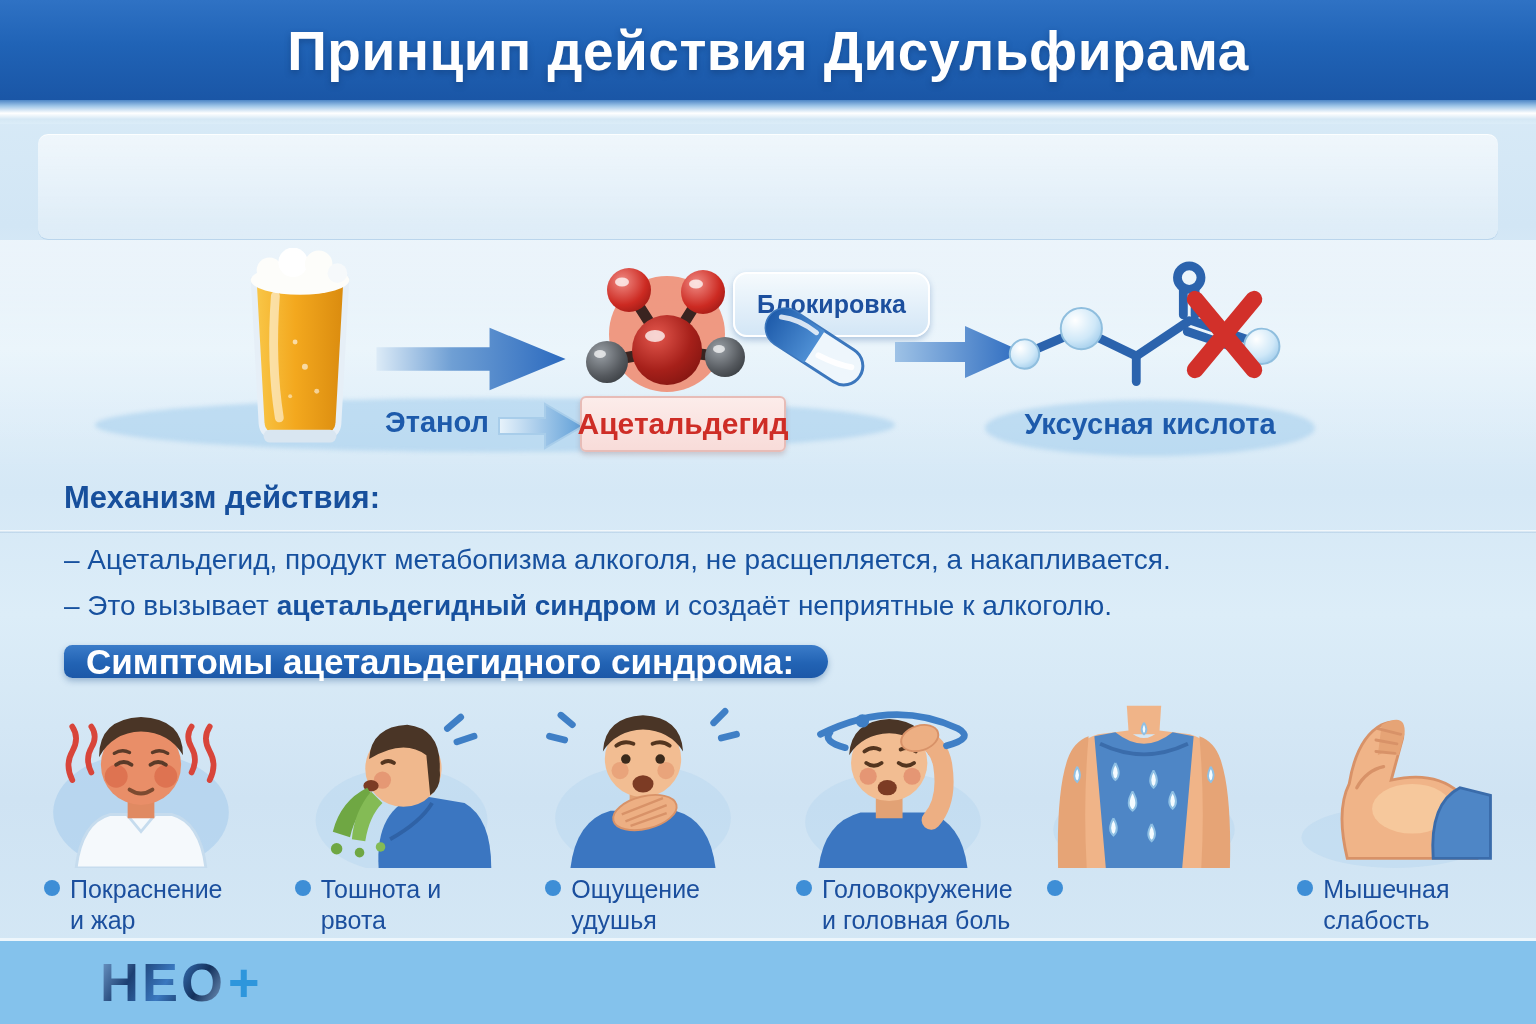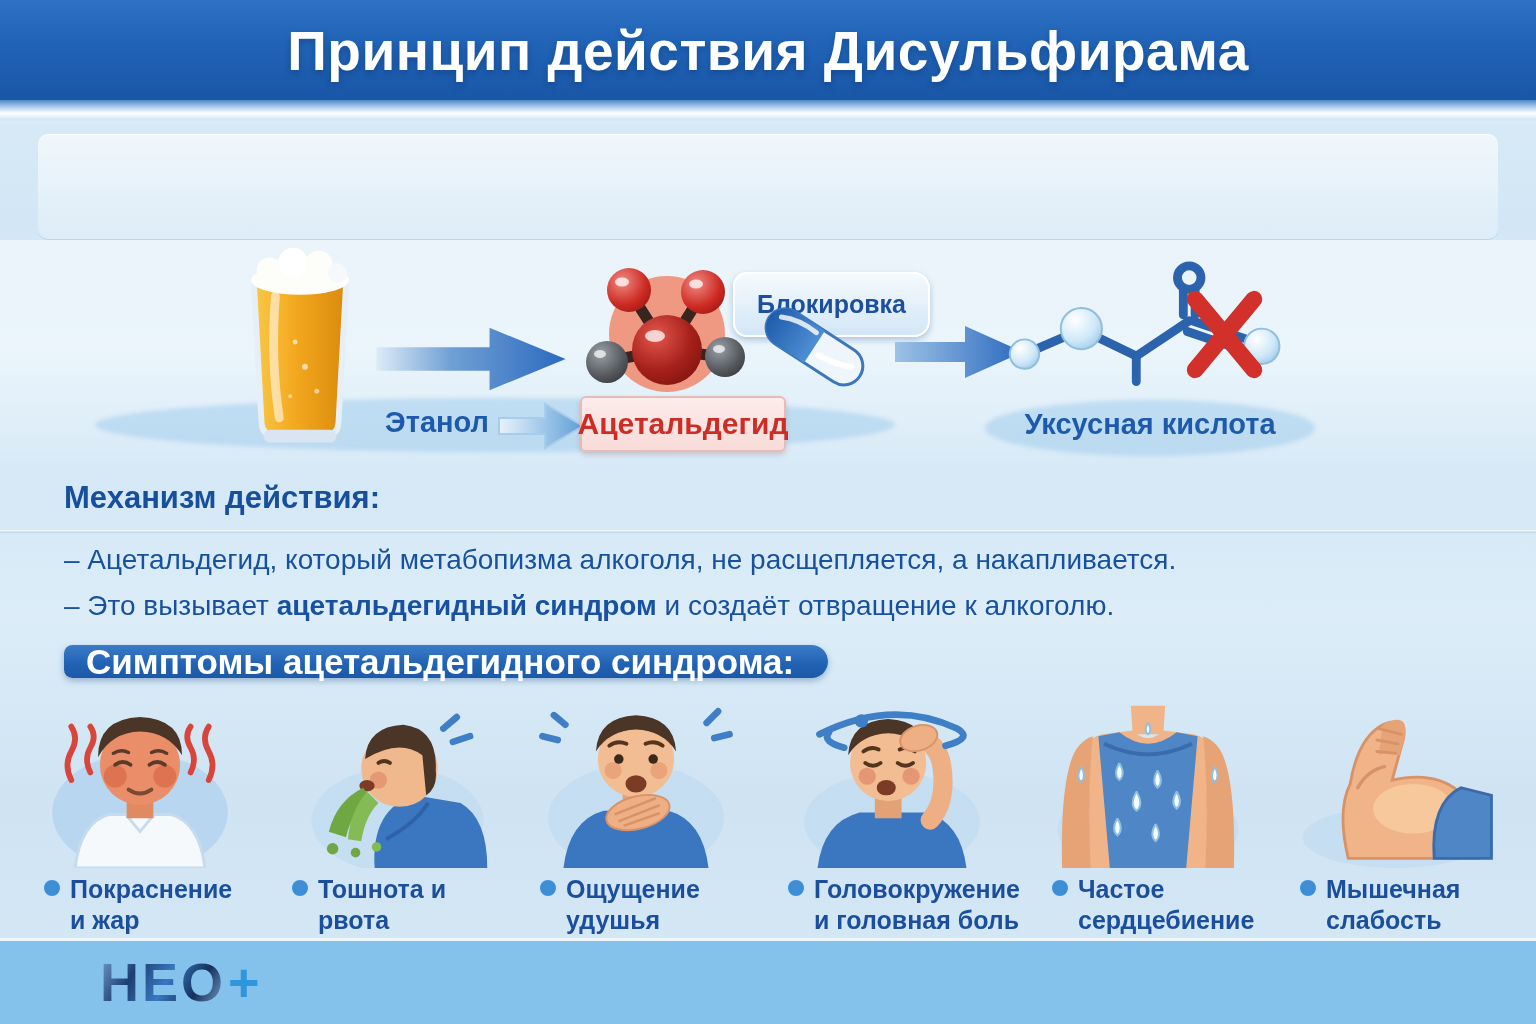--- a/index.html
+++ b/index.html
@@ -56,21 +56,21 @@
   .symp-banner{position:absolute;left:64px;top:645px;height:33px;padding:0 34px 0 22px;
     display:flex;align-items:center;font-size:35px;font-weight:800;color:#ffffff;
     background:linear-gradient(180deg,#3b7cc9 0%,#2263b4 55%,#1c58a8 100%);
     border-radius:10px 20px 20px 10px;box-shadow:0 3px 6px rgba(30,80,140,.35);}
   .cards{position:absolute;left:16px;top:692px;width:1504px;height:244px;display:flex;}
   .card{flex:1 1 0;position:relative;padding:0 4px;}
   .card .illus{height:176px;display:flex;align-items:flex-end;justify-content:center;}
   .card .illus svg{width:210px;height:172px;}
   .card .cap{display:flex;margin-top:6px;padding-left:24px;}
   .card .dot{width:16px;height:16px;border-radius:50%;background:#3e8ed6;margin:6px 10px 0 0;flex:none;}
-  .card .lines span{display:block;font-size:25px;font-weight:700;color:#1b4f9e;line-height:1.22;}
+  .card .lines span{display:block;font-size:25px;font-weight:400;color:#1b4f9e;line-height:1.22;}
   
   .footer{position:absolute;left:0;top:938px;width:1536px;height:86px;background:#84c2ec;
     border-top:3px solid rgba(255,255,255,.85);}
   .logo{position:absolute;left:100px;top:10px;font-size:54px;font-weight:900;letter-spacing:3px;}
   .logo .neo{background:linear-gradient(120deg,#7aa6d4 0%,#1c3f72 28%,#3a78c0 52%,#14315c 74%,#8fb4da 100%);
     -webkit-background-clip:text;background-clip:text;color:transparent;}
   .logo .plus{color:#2e96dc;margin-left:2px;}
 </style>
 </head>
 <body>
@@ -222,22 +222,22 @@
           <line x1="256" y1="42" x2="196" y2="114"></line>
       </g>
     </svg>
 
     <div class="lbl acetic">Уксусная кислота</div>
   </div>
 
   <div class="mech">
     <h2>Механизм действия:</h2>
     <div class="divider"></div>
-    <p class="bullet b1"><span>– Ацетальдегид, который метабопизма алкоголя, не расщепляется, а накапливается.</span><span class="b"></span><span></span></p>
-    <p class="bullet b2"><span>– Это вызывает </span><span class="b">ацетальдегидный синдром</span><span> и создаёт отвращение к алкоголю.</span></p>
+    <p class="bullet b1"><span>– Ацетальдегид, продукт метабопизма алкоголя, не расщепляется, а накапливается.</span><span class="b"></span><span></span></p>
+    <p class="bullet b2"><span>– Это вызывает </span><span class="b">ацетальдегидный синдром</span><span> и создаёт неприятные к алкоголю.</span></p>
   </div>
 
   <div class="symp-banner">Симптомы ацетальдегидного синдрома:</div>
 
   <div class="cards">
 
     <div class="card">
       <div class="illus">
         <svg viewBox="0 0 220 180">
           <ellipse cx="110" cy="122" rx="92" ry="62" fill="#a8cdec" opacity=".6"></ellipse>
@@ -382,24 +382,20 @@
               <path d="M140 100 q7 12 0 18 q-7 -6 0 -18"></path>
             <path d="M78 128 q7 12 0 18 q-7 -6 0 -18"></path>
               <path d="M118 134 q7 12 0 18 q-7 -6 0 -18"></path>
             <path d="M40 74 q6 10 0 16 q-6 -5 0 -16"></path>
               <path d="M180 74 q6 10 0 16 q-6 -5 0 -16"></path>
           </g>
         </svg>
       </div>
       <div class="cap">
           <span class="dot"></span>
-        <span class="lines">
-            <span>Частое</span>
-            <span>сердцебиение</span>
-          </span>
         </div>
     </div>
 
     <div class="card">
       <div class="illus">
         <svg viewBox="0 0 220 180">
           <ellipse cx="110" cy="148" rx="98" ry="32" fill="#b9d8ef" opacity=".5"></ellipse>
           <path d="M60 170 Q48 120 62 92 Q70 44 96 30 Q120 20 118 44 L106 88 Q150 78 176 100 Q200 120 196 170 Z" fill="#f0b488" stroke="#d89268" stroke-width="3"></path>
           <path d="M96 30 Q122 16 120 40 L114 62 Q100 56 92 62 Z" fill="#e6a476"></path>
           <path d="M92 34 L116 40 M90 46 L112 50 M90 58 L110 60" stroke="#d89268" stroke-width="3" fill="none" stroke-linecap="round"></path>

